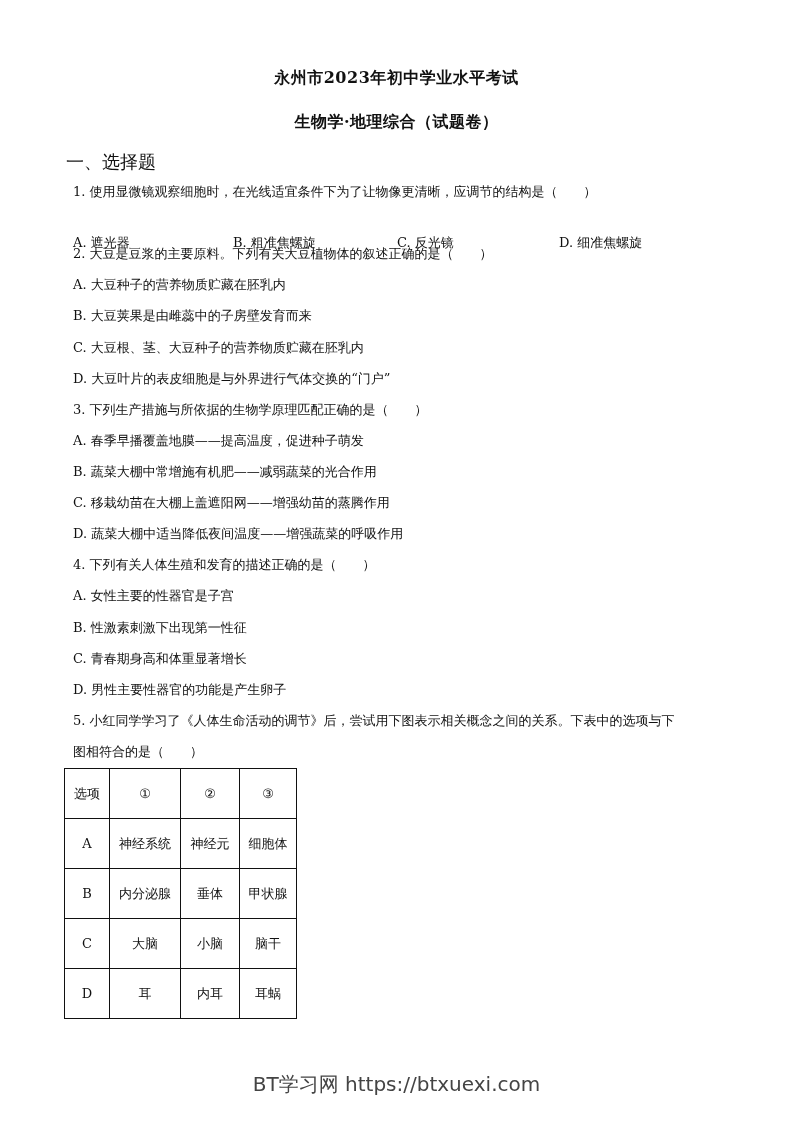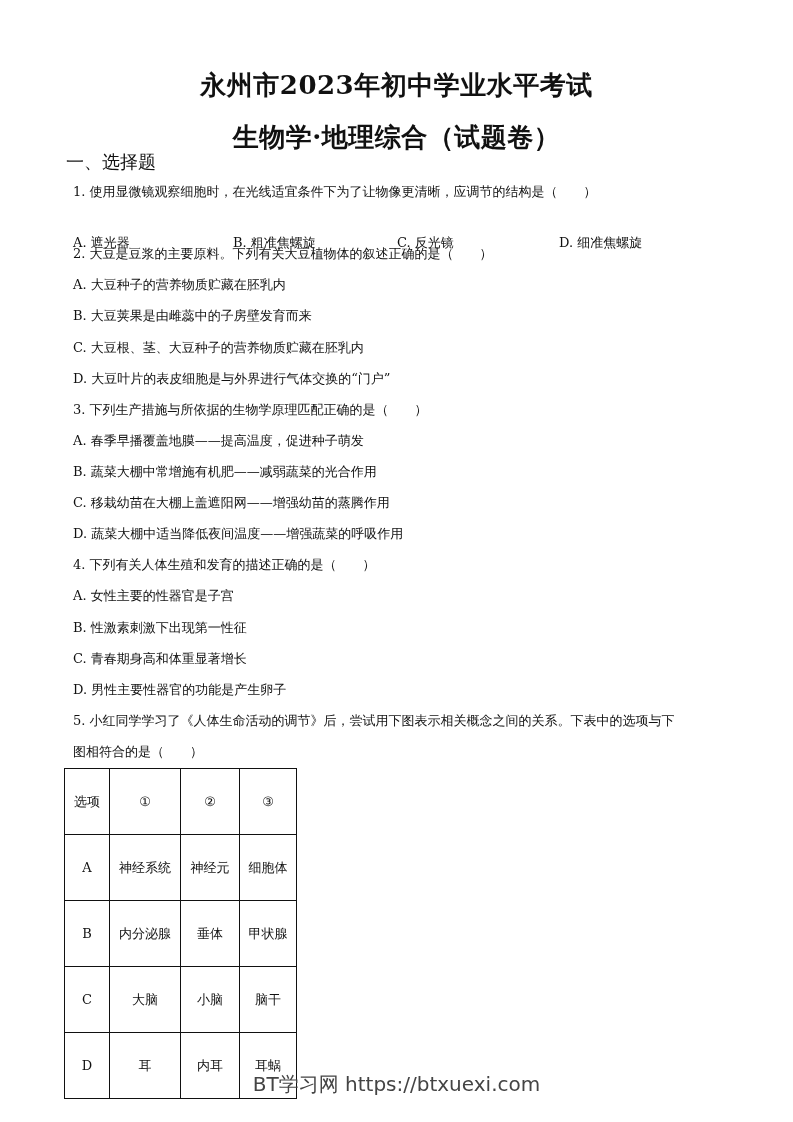--- a/index.html
+++ b/index.html
@@ -1,26 +1,26 @@
 <!DOCTYPE html>
 <html><head>
   <meta charset="utf-8">
   <style>
     html, body { margin: 0; padding: 0; background: #ffffff; }
     body { width: 793px; height: 1122px; position: relative; overflow: hidden;
       font-family: "DejaVu Serif", "Liberation Serif", serif; color: #111; }
-    .title { position: absolute; left: 0; width: 793px; text-align: center; font-weight: bold; font-size: 26px; letter-spacing: 0.5px; }
+    .title { position: absolute; left: 0; width: 793px; text-align: center; font-weight: bold; font-size: 16px; letter-spacing: 0.5px; }
     .t1 { top: 68px; }
-    .t2 { top: 120px; }
+    .t2 { top: 112px; }
     .section { position: absolute; left: 66px; top: 150px; font-size: 18px; font-weight: normal; }
     .line { position: absolute; left: 73px; font-size: 13px; white-space: nowrap; }
     .opt-row { position: absolute; left: 73px; font-size: 13px; width: 680px; }
     .opt-row span { position: absolute; top: 0; white-space: nowrap; margin-top: 20px; }
     table.q5 { position: absolute; left: 64px; top: 768px; border-collapse: collapse; font-size: 13px; }
-    table.q5 td { border: 1px solid #111; text-align: center; height: 41px; padding: 12px 4px; }
+    table.q5 td { border: 1px solid #111; text-align: center; height: 41px; padding: 4px 4px; }
     table.q5 td.c0 { width: 36px; }
     table.q5 td.c1 { width: 62px; }
     table.q5 td.c2 { width: 50px; }
     table.q5 td.c3 { width: 48px; }
     .footer { position: absolute; left: 0; width: 793px; top: 1071px; text-align: center; font-family: "DejaVu Sans", "Liberation Sans", sans-serif; font-size: 20px; color: #444; }
   </style>
 </head>
 <body>
 
 <div class="title t1">永州市2023年初中学业水平考试</div>

